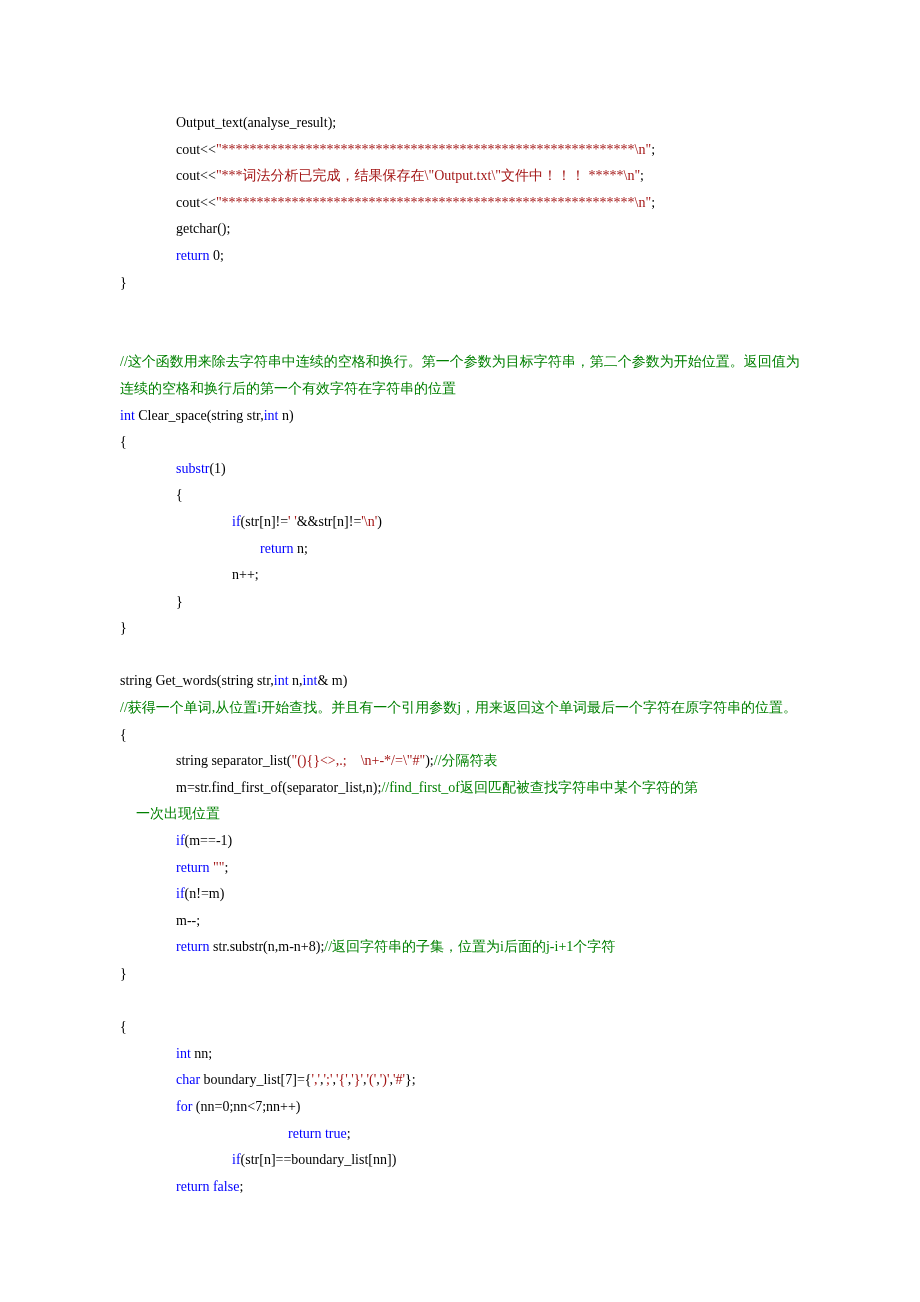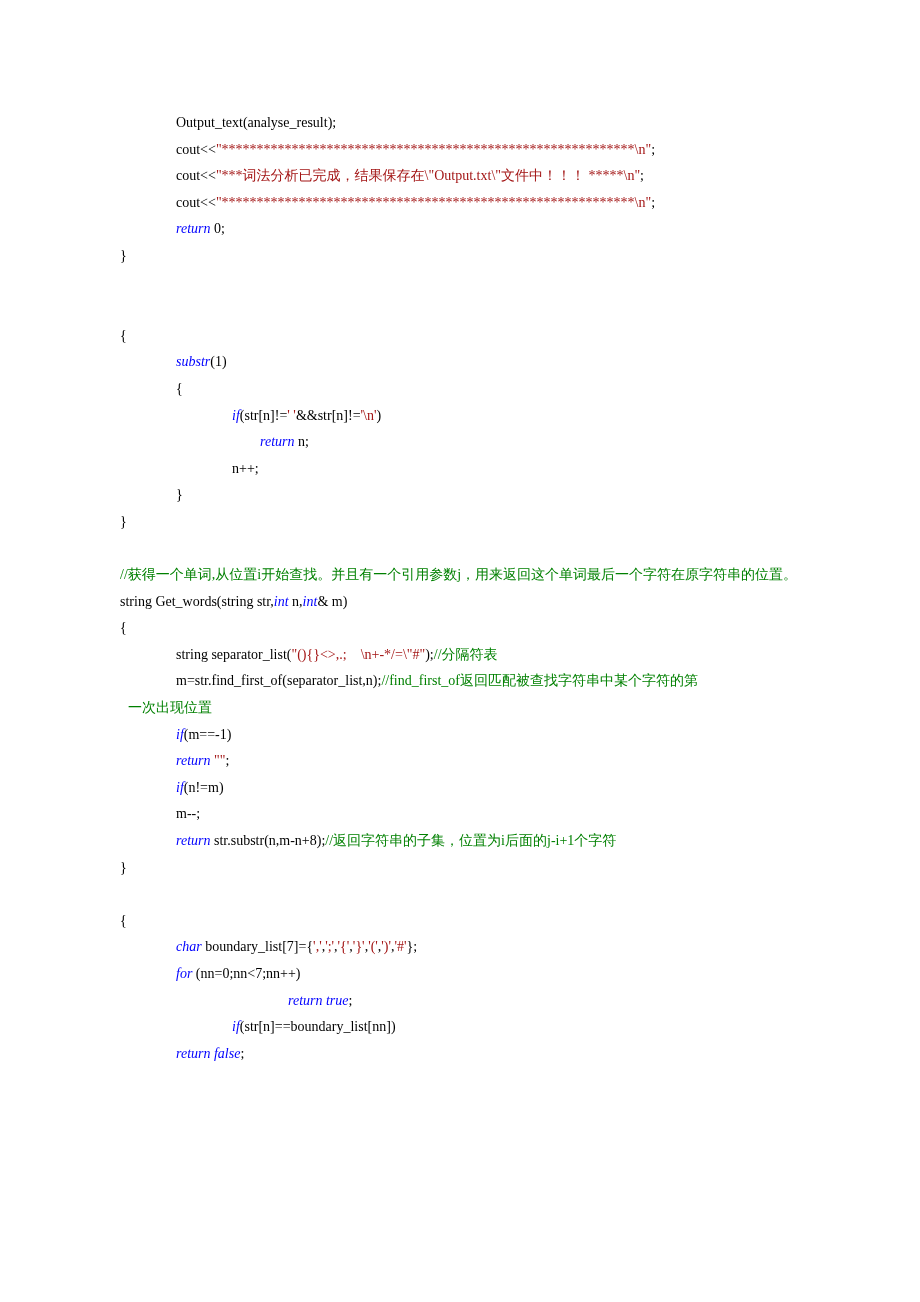--- a/index.html
+++ b/index.html
@@ -16,57 +16,61 @@
     box-sizing: border-box;
     padding: 110px 120px 60px 120px;
   }
   .line {
     white-space: pre-wrap;
     word-break: break-all;
   }
   .blk { color: #000000; }
   .grn { color: #008000; }
   .mar { color: #a31515; }
-  .blu { color: #0000ff; font-style: italic; }
+  .blu { color: #0000ff; }
 </style>
 </head>
 <body>
 
 <div class="page">
   <div id="code-container">
       <div class="line"><span>                </span><span class="blk">Output_text(analyse_result);</span></div>
       <div class="line"><span>                </span><span class="blk">cout&lt;&lt;</span><span class="mar">"***********************************************************\n"</span><span class="blk">;</span></div>
       <div class="line"><span>                </span><span class="blk">cout&lt;&lt;</span><span class="mar">"***词法分析已完成，结果保存在\"Output.txt\"文件中！！！ *****\n"</span><span class="blk">;</span></div>
       <div class="line"><span>                </span><span class="blk">cout&lt;&lt;</span><span class="mar">"***********************************************************\n"</span><span class="blk">;</span></div>
+      <div class="line"><span>                </span><span class="blk">getchar();</span></div>
       <div class="line"><span>                </span><span class="blu">return</span><span class="blk"> 0;</span></div>
       <div class="line"><span class="blk">}</span></div>
       <div class="line">&nbsp;</div>
       <div class="line">&nbsp;</div>
+      <div class="line"><span class="grn">//这个函数用来除去字符串中连续的空格和换行。第一个参数为目标字符串，第二个参数为开始位置。返回值为连续的空格和换行后的第一个有效字符在字符串的位置</span></div>
+      <div class="line"><span class="blu">int</span><span class="blk"> Clear_space(string str,</span><span class="blu">int</span><span class="blk"> n)</span></div>
       <div class="line"><span class="blk">{</span></div>
       <div class="line"><span>                </span><span class="blu">substr</span><span class="blk">(1)</span></div>
       <div class="line"><span>                </span><span class="blk">{</span></div>
       <div class="line"><span>                                </span><span class="blu">if</span><span class="blk">(str[n]!=</span><span class="mar">' '</span><span class="blk">&amp;&amp;str[n]!=</span><span class="mar">'\n'</span><span class="blk">)</span></div>
       <div class="line"><span>                                        </span><span class="blu">return</span><span class="blk"> n;</span></div>
       <div class="line"><span>                                </span><span class="blk">n++;</span></div>
       <div class="line"><span>                </span><span class="blk">}</span></div>
       <div class="line"><span class="blk">}</span></div>
       <div class="line">&nbsp;</div>
+      <div class="line"><span class="blk">string Get_words(string str,</span><span class="blu">int</span><span class="blk"> n,</span><span class="blu">int</span><span class="blk">&amp; m)</span></div>
       <div class="line"><span class="grn">//获得一个单词,从位置i开始查找。并且有一个引用参数j，用来返回这个单词最后一个字符在原字符串的位置。</span></div>
-      <div class="line"><span class="blk">string Get_words(string str,</span><span class="blu">int</span><span class="blk"> n,</span><span class="blu">int</span><span class="blk">&amp; m)</span></div>
       <div class="line"><span class="blk">{</span></div>
       <div class="line"><span>                </span><span class="blk">string separator_list(</span><span class="mar">"(){}&lt;&gt;,.;    \n+-*/=\"#"</span><span class="blk">);</span><span class="grn">//分隔符表</span></div>
       <div class="line"><span>                </span><span class="blk">m=str.find_first_of(separator_list,n);</span><span class="grn">//find_first_of返回匹配被查找字符串中某个字符的第</span></div>
-      <div class="line" style="margin-left: 8px;"><span class="grn">一次出现位置</span></div>
+      <div class="line" style="margin-left: 16px;"><span class="grn">一次出现位置</span></div>
       <div class="line"><span>                </span><span class="blu">if</span><span class="blk">(m==-1)</span></div>
       <div class="line"><span>                </span><span class="blu">return</span><span class="blk"> </span><span class="mar">""</span><span class="blk">;</span></div>
       <div class="line"><span>                </span><span class="blu">if</span><span class="blk">(n!=m)</span></div>
       <div class="line"><span>                </span><span class="blk">m--;</span></div>
       <div class="line"><span>                </span><span class="blu">return</span><span class="blk"> str.substr(n,m-n+8);</span><span class="grn">//返回字符串的子集，位置为i后面的j-i+1个字符</span></div>
       <div class="line"><span class="blk">}</span></div>
       <div class="line">&nbsp;</div>
       <div class="line"><span class="blk">{</span></div>
+      <div class="line"><span>                </span><span class="blu">int</span><span class="blk"> nn;</span></div>
       <div class="line"><span>                </span><span class="blu">char</span><span class="blk"> boundary_list[7]={</span><span class="mar">','</span><span class="blk">,</span><span class="mar">';'</span><span class="blk">,</span><span class="mar">'{'</span><span class="blk">,</span><span class="mar">'}'</span><span class="blk">,</span><span class="mar">'('</span><span class="blk">,</span><span class="mar">')'</span><span class="blk">,</span><span class="mar">'#'</span><span class="blk">};</span></div>
       <div class="line"><span>                </span><span class="blu">for</span><span class="blk"> (nn=0;nn&lt;7;nn++)</span></div>
       <div class="line"><span>                                                </span><span class="blu">return</span><span class="blk"> </span><span class="blu">true</span><span class="blk">;</span></div>
       <div class="line"><span>                                </span><span class="blu">if</span><span class="blk">(str[n]==boundary_list[nn])</span></div>
       <div class="line"><span>                </span><span class="blu">return</span><span class="blk"> </span><span class="blu">false</span><span class="blk">;</span></div>
     </div>
 </div>
 
 </body></html>

